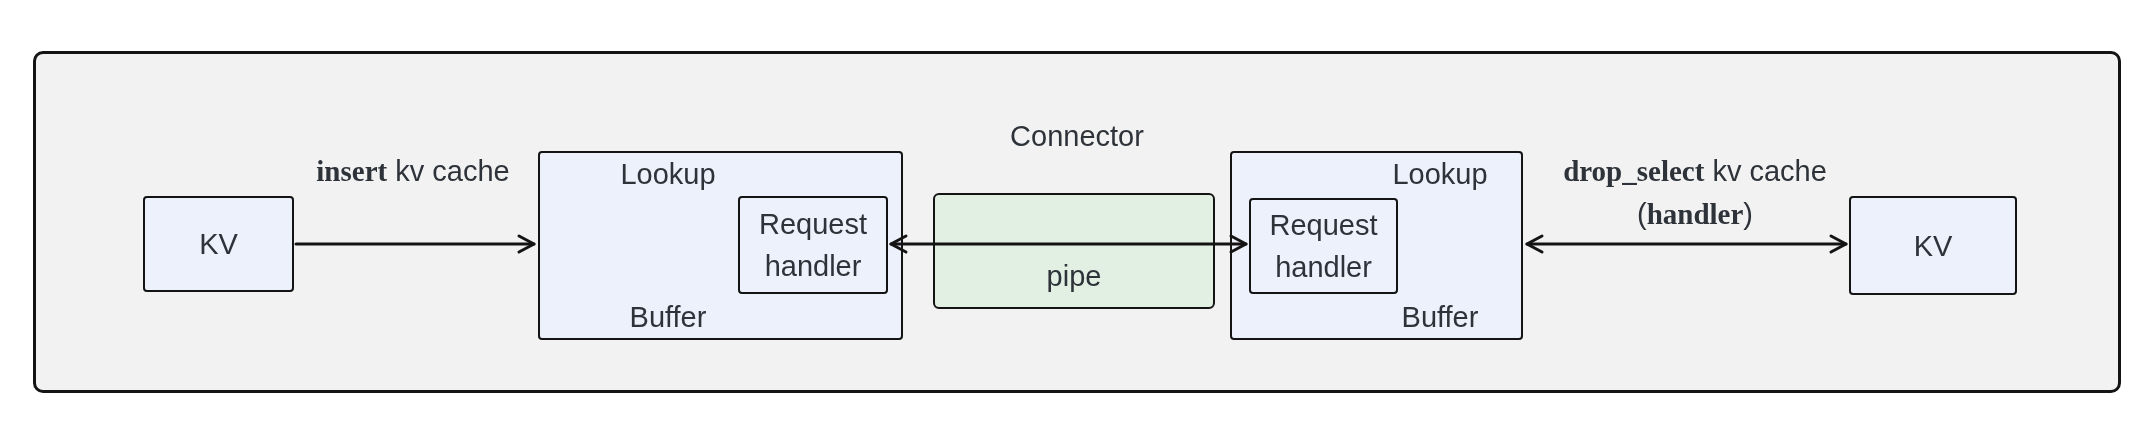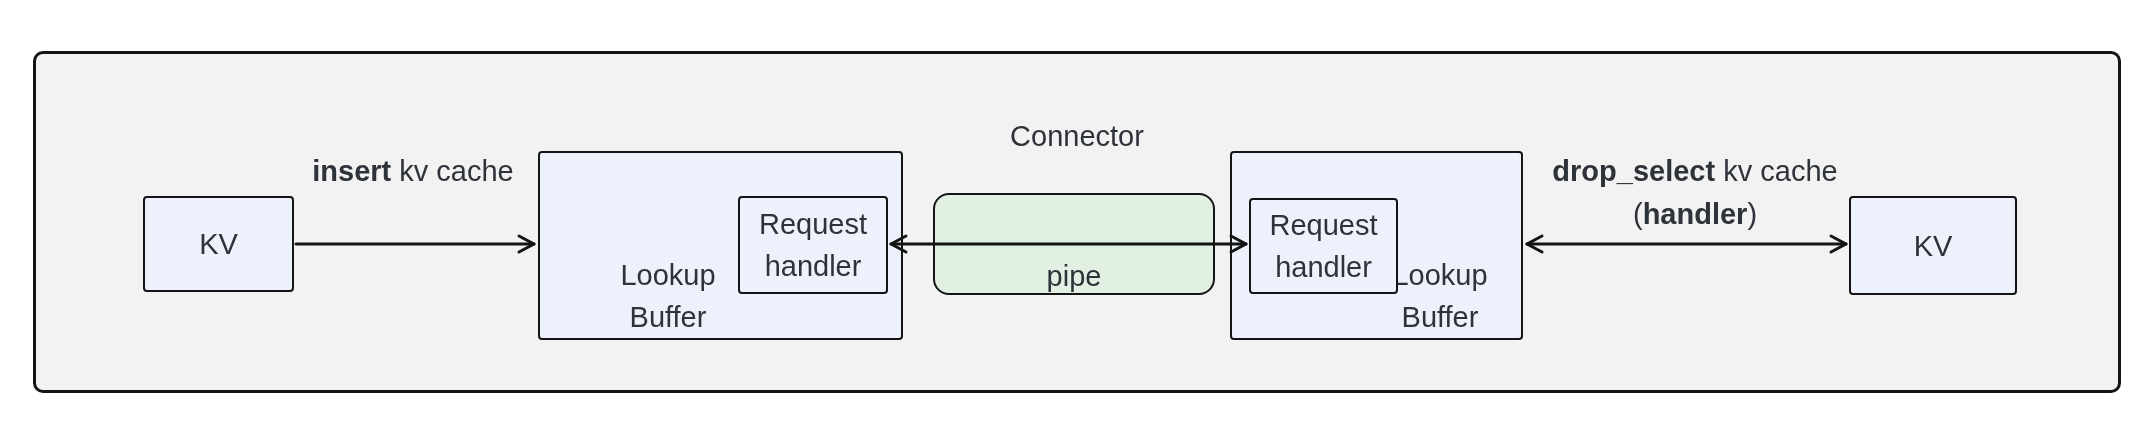--- a/index.html
+++ b/index.html
@@ -33,46 +33,46 @@
     display:flex;flex-direction:column;align-items:center;justify-content:center;
     font-size:29px;line-height:42px;text-align:center;
   }
   .node .nline{white-space:nowrap;}
 
   .kv-producer{left:143px;top:196px;width:151px;height:96px;}
   .lookup-left{left:538px;top:151px;width:365px;height:189px;display:block;}
   .lookup-right{left:1230px;top:151px;width:293px;height:189px;display:block;}
   .inner-label{
     position:absolute;top:0;height:100%;
-    display:flex;flex-direction:column;align-items:center;justify-content:flex-end;
+    display:flex;flex-direction:column;align-items:center;justify-content:space-between;
     font-size:29px;line-height:42px;
   }
   .lookup-left .inner-label{left:28px;width:200px;}
   .lookup-right .inner-label{right:6px;width:150px;}
   .req-left{left:738px;top:196px;width:150px;height:98px;}
   .req-right{left:1249px;top:198px;width:149px;height:96px;}
   .kv-consumer{left:1849px;top:196px;width:168px;height:99px;}
 
   .pipe-box{
-    position:absolute;left:933px;top:193px;width:282px;height:102px;
+    position:absolute;left:933px;top:193px;width:282px;height:116px;
     background:var(--pipe-fill);
     border:2.5px solid var(--border);
-    border-radius:16px;
+    border-radius:6px;
   }
   .pipe-label{
     position:absolute;left:0;right:0;top:64px;
     text-align:center;font-size:29px;line-height:34px;
   }
 
   .edge-label{
     position:absolute;text-align:center;
     font-size:29px;line-height:43px;color:var(--text);
     white-space:nowrap;
   }
-  .edge-label b{font-weight:bold;}
+  .edge-label b{font-weight:bold;font-family:Liberation Serif, serif;}
   .label-insert{left:283px;top:150px;width:260px;}
   .label-drop{left:1540px;top:150px;width:310px;}
 
   .arrow-layer{position:absolute;left:0;top:0;width:2146px;height:438px;pointer-events:none;}
   .arrow-layer line, .arrow-layer polyline{
     stroke:var(--border);stroke-width:3;fill:none;
     stroke-linecap:round;stroke-linejoin:round;
   }
 </style>
 </head>

